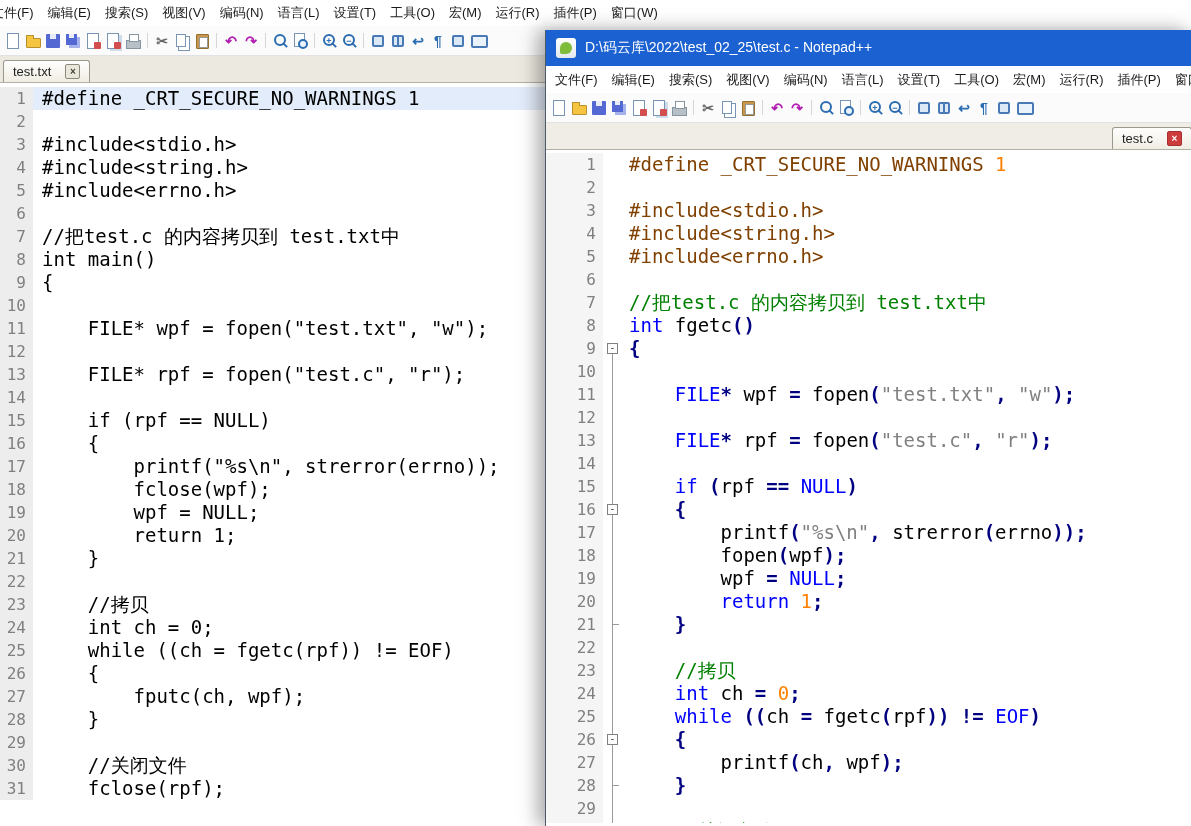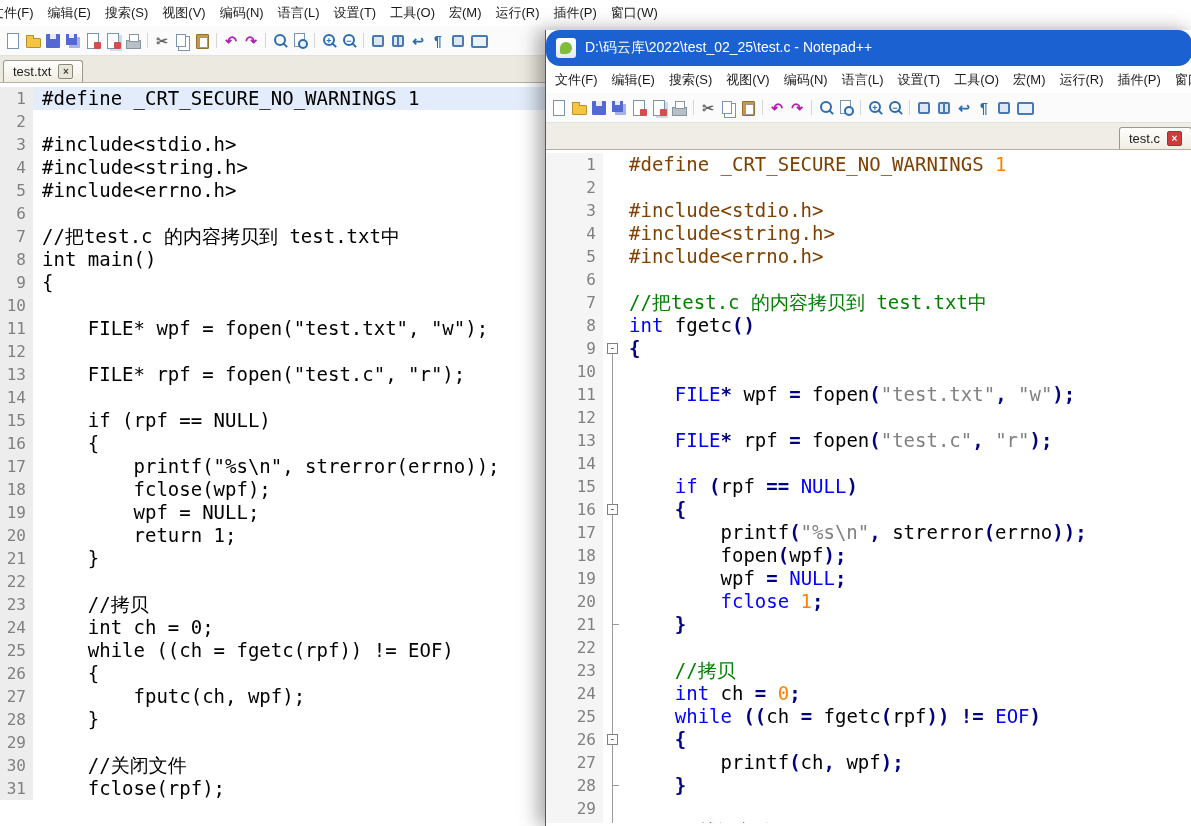--- a/index.html
+++ b/index.html
@@ -4,21 +4,21 @@
 <style>
   html,body{margin:0;padding:0;}
   body{width:1191px;height:826px;overflow:hidden;position:relative;background:#ffffff;
        font-family:"Liberation Sans",sans-serif;-webkit-font-smoothing:antialiased;}
 
   
   .menubar{display:flex;align-items:center;height:26px;background:#ffffff;font-size:13px;color:#1a1a1a;white-space:nowrap;}
   .mitem{padding:0 7px;cursor:default;}
   .toolbar{display:flex;align-items:center;height:29px;background:#fbfbfb;border-bottom:1px solid #e2e2e2;padding-left:4px;gap:2px;white-space:nowrap;}
   .tabbar{display:flex;align-items:flex-end;height:26px;background:#ece9e0;border-bottom:1px solid #b3b0a5;padding-left:3px;}
-  .tab{display:flex;align-items:center;gap:7px;height:21px;padding:0 9px;font-size:13px;color:#222;
+  .tab{display:flex;align-items:center;gap:14px;height:21px;padding:0 9px;font-size:13px;color:#222;
        background:linear-gradient(#fefefd,#f0ede3);border:1px solid #9a978c;border-bottom:none;border-radius:3px 3px 0 0;}
   .tabx{width:13px;height:13px;font-size:10px;line-height:13px;text-align:center;border-radius:2px;font-weight:bold;cursor:pointer;}
   .tabx.dark{color:#46443a;border:1px solid #8a8878;background:#e9e6db;}
   .tabx.red{color:#fff;background:#cd3c3c;border:1px solid #a82f2f;}
 
   
   .tbico{width:18px;height:18px;position:relative;display:flex;align-items:center;justify-content:center;flex:0 0 auto;cursor:pointer;}
   .tbsep{width:1px;height:15px;background:#d6d6d6;margin:0 3px;flex:0 0 auto;}
   .i-glyph{font-size:14px;font-weight:bold;}
   .i-page::before,.i-pagex::before,.i-pagex2::before{content:"";position:absolute;left:3px;top:1px;width:10px;height:14px;background:#fff;border:1px solid #7a94b4;}
@@ -74,21 +74,21 @@
 
   
   #backwin{position:absolute;left:0;top:0;width:1191px;height:826px;background:#fff;z-index:1;}
   #backwin .bw-titlebar{height:20px;overflow:hidden;}
   #backwin .bw-title{display:block;margin:-2px 0 0 8px;font-size:13px;color:#6e6e6e;white-space:nowrap;}
   #backwin .menubar{margin-left:-16px;}
 
   
   #frontwin{position:absolute;left:545px;top:30px;width:646px;height:796px;background:#fff;z-index:10;
             border-left:1px solid #4a5a6a;box-shadow:-7px 0 18px rgba(0,0,0,.35);}
-  #frontwin .f-titlebar{height:36px;background:var(--titlebar,#1b61d1);display:flex;align-items:center;gap:9px;padding-left:10px;color:#fff;font-size:14px;white-space:nowrap;overflow:hidden;border-radius:14px;}
+  #frontwin .f-titlebar{height:36px;background:var(--titlebar,#1b61d1);display:flex;align-items:center;gap:9px;padding-left:10px;color:#fff;font-size:14px;white-space:nowrap;overflow:hidden;}
   .npp-icon{width:20px;height:20px;background:linear-gradient(#ffffff,#e4e8ee);border-radius:3px;position:relative;flex:0 0 auto;}
   .npp-icon::after{content:"";position:absolute;left:4px;top:4px;right:4px;bottom:4px;background:#7ebc3a;border-radius:50% 50% 50% 2px;}
   #frontwin .menubar{height:27px;padding-left:2px;overflow:hidden;}
   #frontwin .toolbar{overflow:hidden;}
   #frontwin .tabbar{background:#efede6;justify-content:flex-end;}
   #frontwin .editor{overflow:hidden;height:670px;padding-top:3px;}
   #backwin .editor{padding-top:4px;}
 </style>
 </head>
 <body>
@@ -424,21 +424,21 @@
           <div class="cline"><span class="tk-id">        fopen</span><span class="tk-op">(</span><span class="tk-id">wpf</span><span class="tk-op">);</span></div>
         </div>
         <div class="crow">
           <div class="lnum">19</div>
           <div class="fcell f-line"></div>
           <div class="cline"><span class="tk-id">        wpf </span><span class="tk-op">=</span><span class="tk-id"> </span><span class="tk-kw">NULL</span><span class="tk-op">;</span></div>
         </div>
         <div class="crow">
           <div class="lnum">20</div>
           <div class="fcell f-line"></div>
-          <div class="cline"><span class="tk-id">        </span><span class="tk-kw">fclose</span><span class="tk-id"> </span><span class="tk-num">1</span><span class="tk-op">;</span></div>
+          <div class="cline"><span class="tk-id">        </span><span class="tk-kw">return</span><span class="tk-id"> </span><span class="tk-num">1</span><span class="tk-op">;</span></div>
         </div>
         <div class="crow">
           <div class="lnum">21</div>
           <div class="fcell f-end"></div>
           <div class="cline"><span class="tk-id">    </span><span class="tk-op">}</span></div>
         </div>
         <div class="crow">
           <div class="lnum">22</div>
           <div class="fcell f-line"></div>
           <div class="cline"></div>

